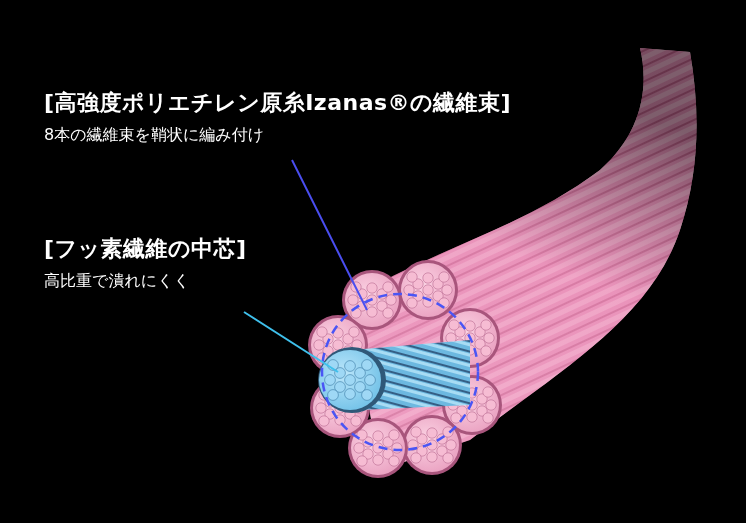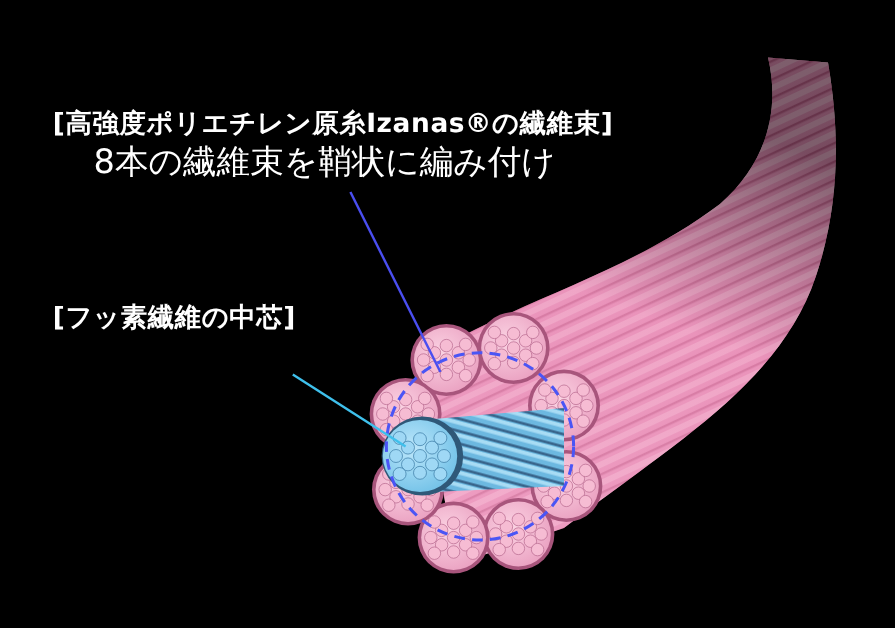--- a/index.html
+++ b/index.html
@@ -1,19 +1,19 @@
 <!DOCTYPE html>
 <html><head>
 <meta charset="utf-8">
 <style>
   html,body{margin:0;padding:0;background:#000;}
   body{width:746px;height:523px;position:relative;overflow:hidden;font-family:"DejaVu Sans",sans-serif;color:#fff;}
   .label{position:absolute;white-space:nowrap;}
   .title{font-weight:bold;font-size:22px;letter-spacing:0.5px;}
-  .desc{font-size:28px;line-height:34px;font-weight:normal;margin-left:34px;}
+  .desc{font-size:16px;line-height:34px;font-weight:normal;}
   svg.art{position:absolute;left:0;top:0;}
 </style>
 </head>
 <body>
 
 <svg class="art" width="746" height="523" viewBox="0 0 746 523">
   <defs>
     <linearGradient id="ropeFade" x1="0" y1="1" x2="0.3" y2="0">
       <stop offset="0" stop-color="#f0a0c4"></stop>
       <stop offset="0.6" stop-color="#e88cb6"></stop>
@@ -210,15 +210,16 @@
 
   <line x1="292" y1="160" x2="367" y2="310" stroke="#4a4ef0" stroke-width="2"></line>
   <line x1="244" y1="312" x2="338" y2="372" stroke="#3fc0ec" stroke-width="2"></line>
 </svg>
 
 <div class="label" style="left:44px;top:88px;">
   <div class="title">[高強度ポリエチレン原糸Izanas®の繊維束]</div>
   <div class="desc">8本の繊維束を鞘状に編み付け</div>
 </div>
 
-<div class="label" style="left:44px;top:250px;">
+<div class="label" style="left:44px;top:234px;">
   <div class="title">[フッ素繊維の中芯]</div>
+  <div class="desc">高比重で潰れにくく</div>
 </div>
 
 </body></html>

